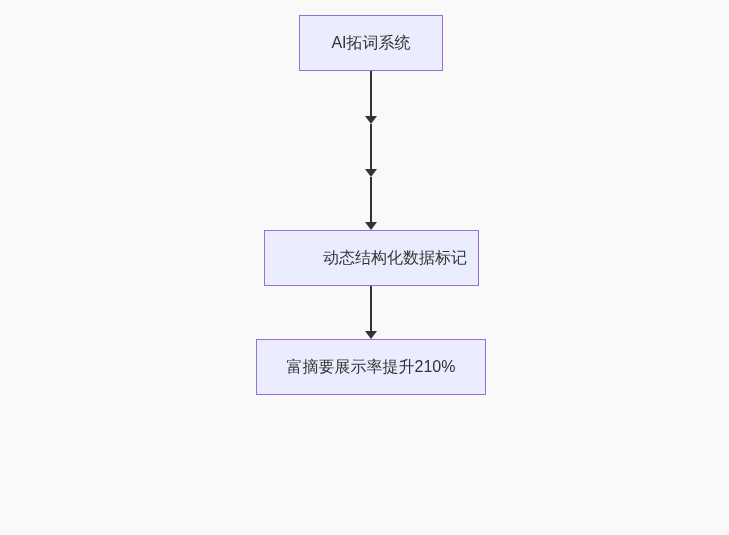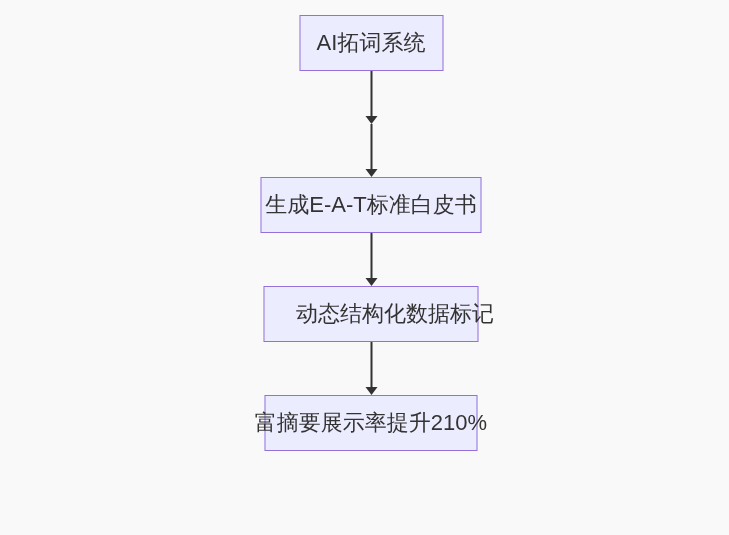--- a/index.html
+++ b/index.html
@@ -22,32 +22,32 @@
     display: flex;
     flex-direction: column;
     align-items: center;
   }
   .flow-node {
     box-sizing: border-box;
     height: 56px;
     background: #ececff;
     border: 1px solid #9370db;
     color: #333333;
-    font-size: 22px;
+    font-size: 16px;
     display: flex;
     align-items: center;
     justify-content: center;
     white-space: nowrap;
     text-align: center;
   }
   .flow-node.n1 { width: 144px; }
   .flow-node.n2 { width: 193px; }
   .flow-node.n3 { width: 221px; }
   .flow-node.n4 { width: 215px; padding-left: 48px; }
-  .flow-node.n5 { width: 213px; }
+  .flow-node.n5 { width: 230px; }
   .flow-arrow {
     height: 53px;
     display: flex;
     flex-direction: column;
     align-items: center;
   }
   .flow-arrow .shaft {
     width: 2px;
     flex: 1 1 auto;
     background: #333333;
@@ -73,23 +73,20 @@
     <div class="shaft"></div>
     <div class="head"></div>
   </div>
 
 
   <div class="flow-arrow">
     <div class="shaft"></div>
     <div class="head"></div>
   </div>
 
-  <div class="flow-node n3">
-    <span>生成E-A-T标准白皮书</span>
-  </div>
 
   <div class="flow-arrow">
     <div class="shaft"></div>
     <div class="head"></div>
   </div>
 
   <div class="flow-node n4">
     <span>动态结构化数据标记</span>
   </div>
 

